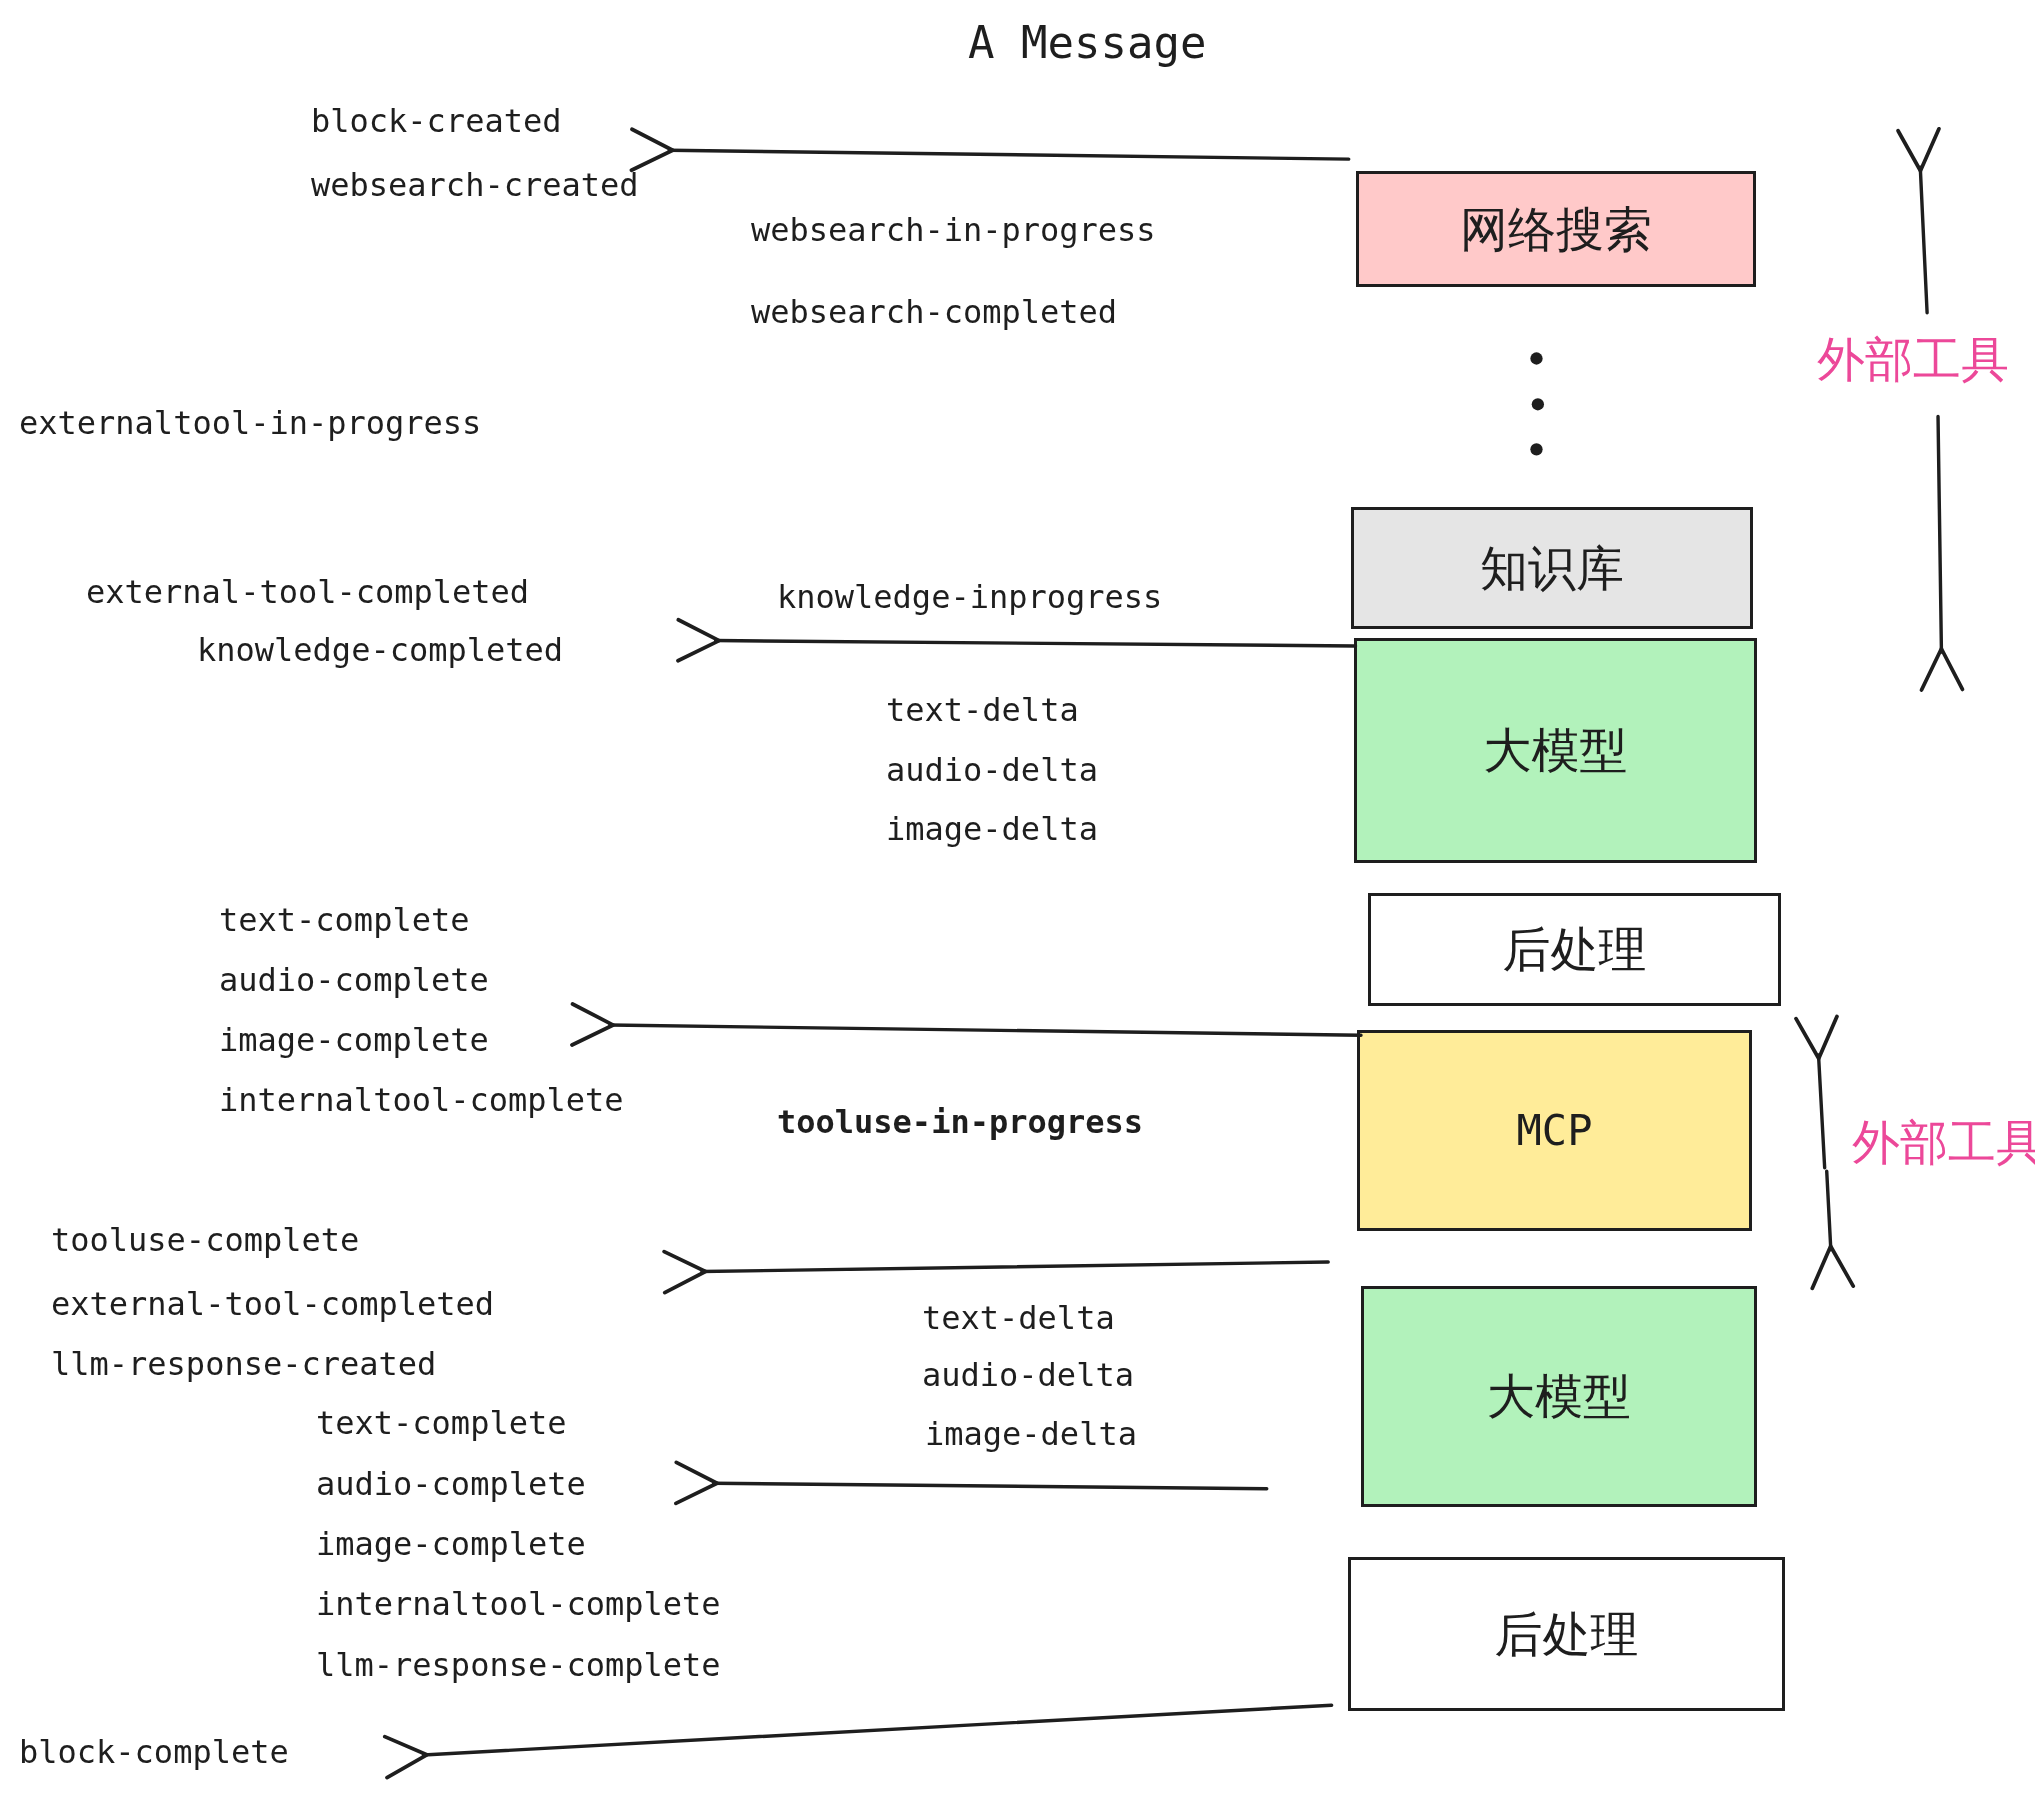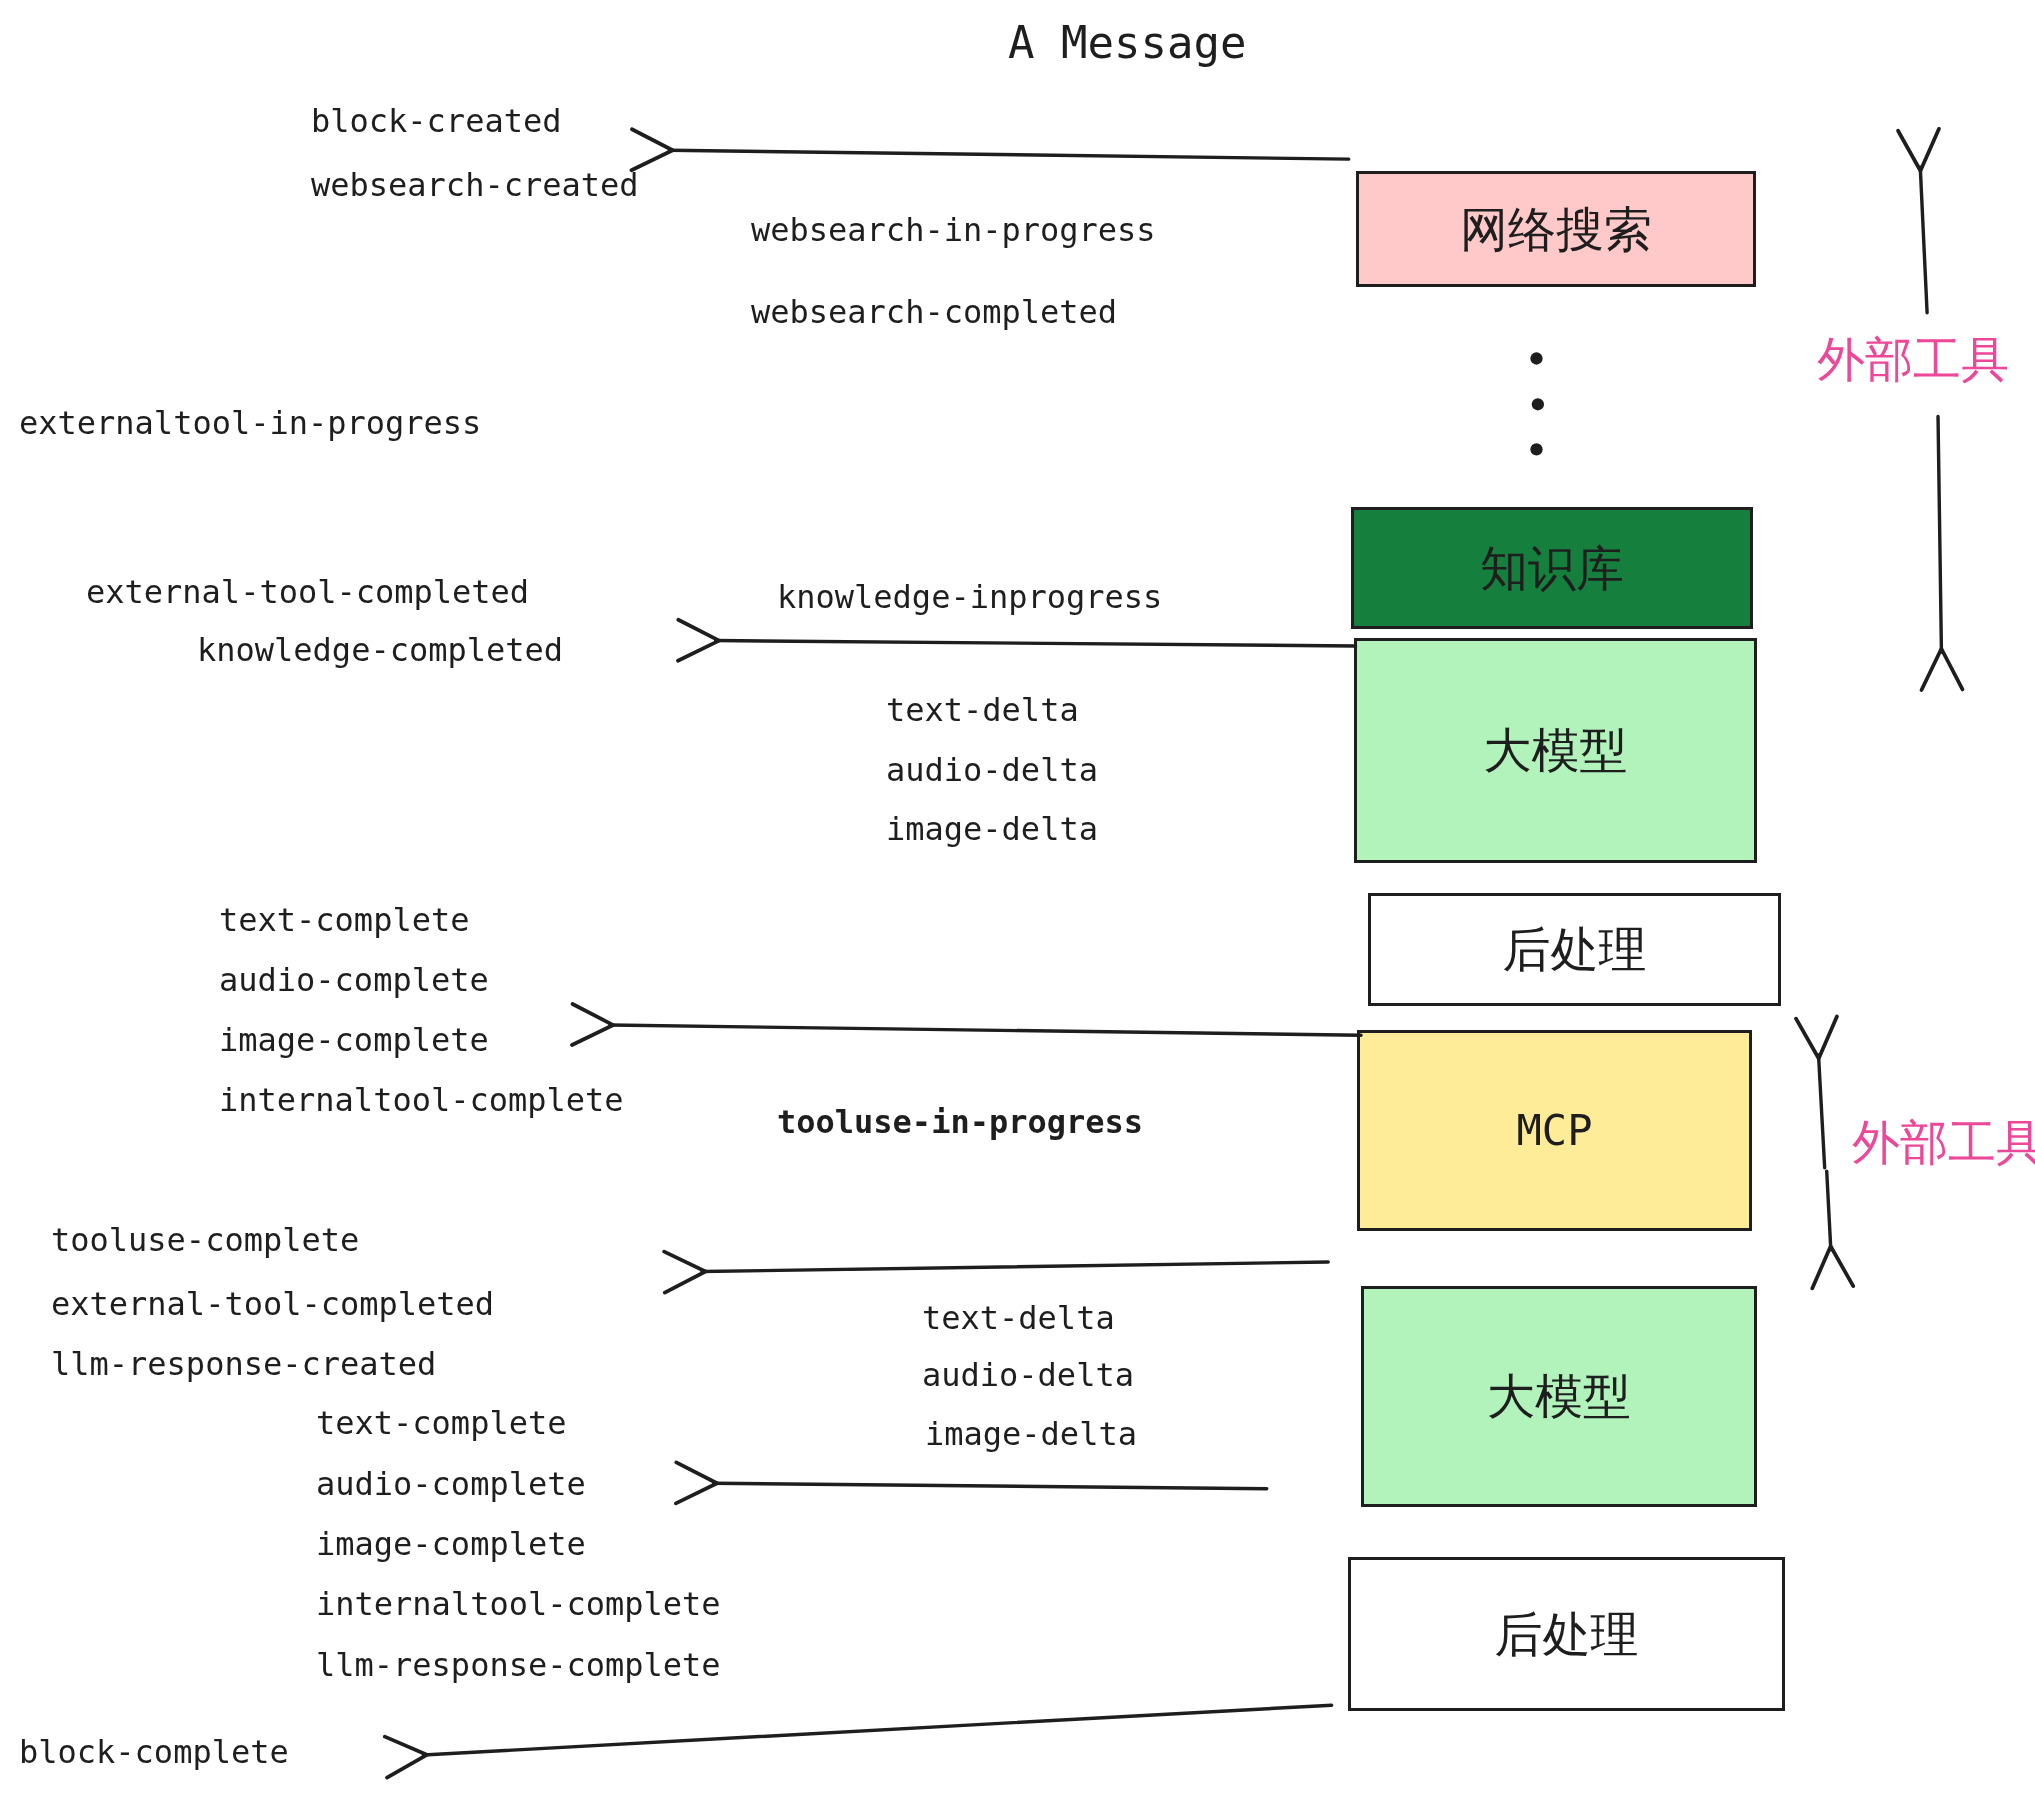--- a/index.html
+++ b/index.html
@@ -64,21 +64,21 @@
     left: 0; top: 0;
     width: 2035px; height: 1796px;
     pointer-events: none;
   }
 </style>
 </head>
 <body>
 
 <div id="canvas">
 
-  <div class="title" style="left:968px; top:20px;margin-left:40px;">A Message</div>
+  <div class="title" style="left:968px; top:20px;">A Message</div>
 
   <div class="ev" style="left:311px; top:99px;">block-created</div>
   <div class="ev" style="left:311px; top:163px;">websearch-created</div>
   <div class="ev" style="left:751px; top:208px;">websearch-in-progress</div>
   <div class="ev" style="left:751px; top:290px;">websearch-completed</div>
   <div class="ev" style="left:19px; top:401px;">externaltool-in-progress</div>
   <div class="ev" style="left:777px; top:560px;margin-top:15px;">knowledge-inprogress</div>
   <div class="ev" style="left:86px; top:570px;">external-tool-completed</div>
   <div class="ev" style="left:197px; top:628px;">knowledge-completed</div>
 
@@ -104,21 +104,21 @@
   <div class="ev" style="left:316px; top:1462px;">audio-complete</div>
   <div class="ev" style="left:316px; top:1522px;">image-complete</div>
   <div class="ev" style="left:316px; top:1582px;">internaltool-complete</div>
   <div class="ev" style="left:316px; top:1643px;">llm-response-complete</div>
   <div class="ev" style="left:19px; top:1730px;">block-complete</div>
 
   <div class="box" style="left: 1356px; top: 171px; width: 400px; height: 116px; background-color: rgb(255, 201, 201);">
     <span class="cjk-label">网络搜索</span>
   </div>
 
-  <div class="box" style="left: 1351px; top: 507px; width: 402px; height: 122px; background-color: #15803d;">
+  <div class="box" style="left: 1351px; top: 507px; width: 402px; height: 122px; background-color: #e5e5e5;">
     <span class="cjk-label">知识库</span>
   </div>
 
   <div class="box" style="left: 1354px; top: 638px; width: 403px; height: 225px; background-color: rgb(178, 242, 187);">
     <span class="cjk-label">大模型</span>
   </div>
 
   <div class="box" style="left: 1368px; top: 893px; width: 413px; height: 113px; background-color: rgb(255, 255, 255);">
     <span class="cjk-label">后处理</span>
   </div>

